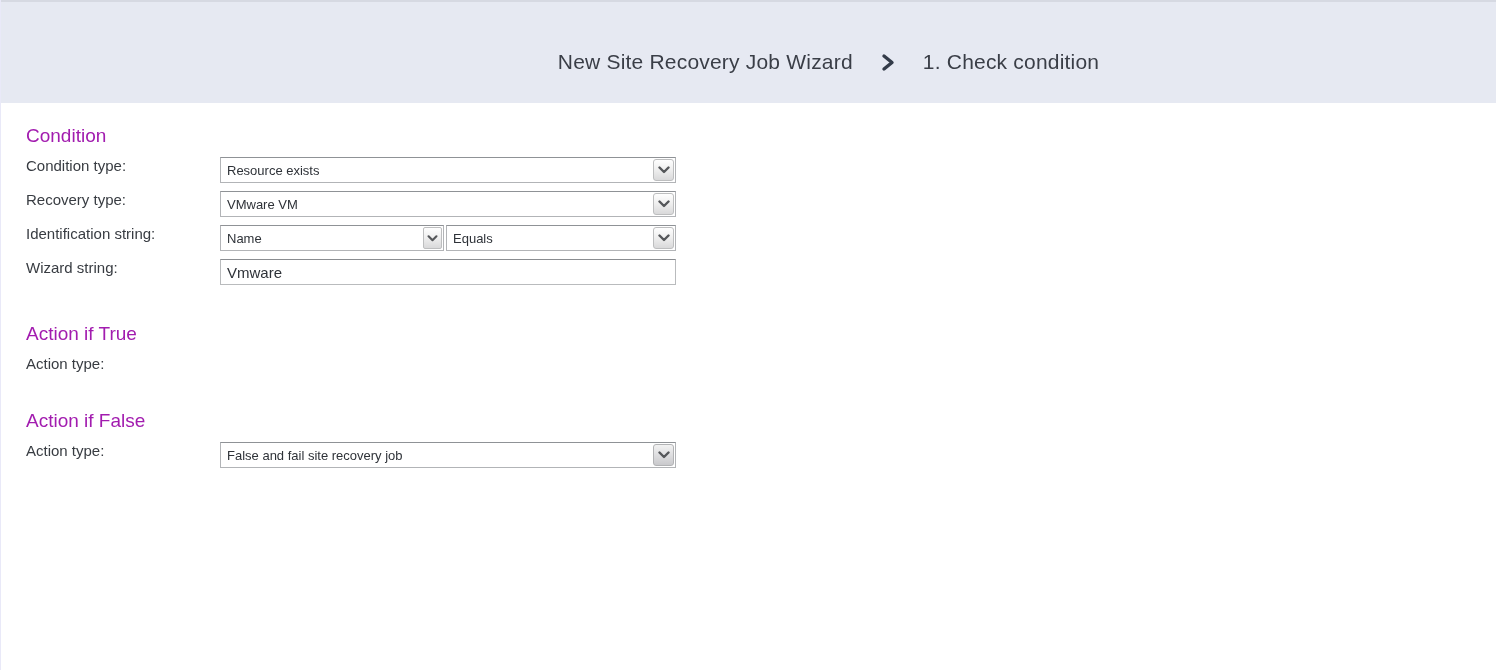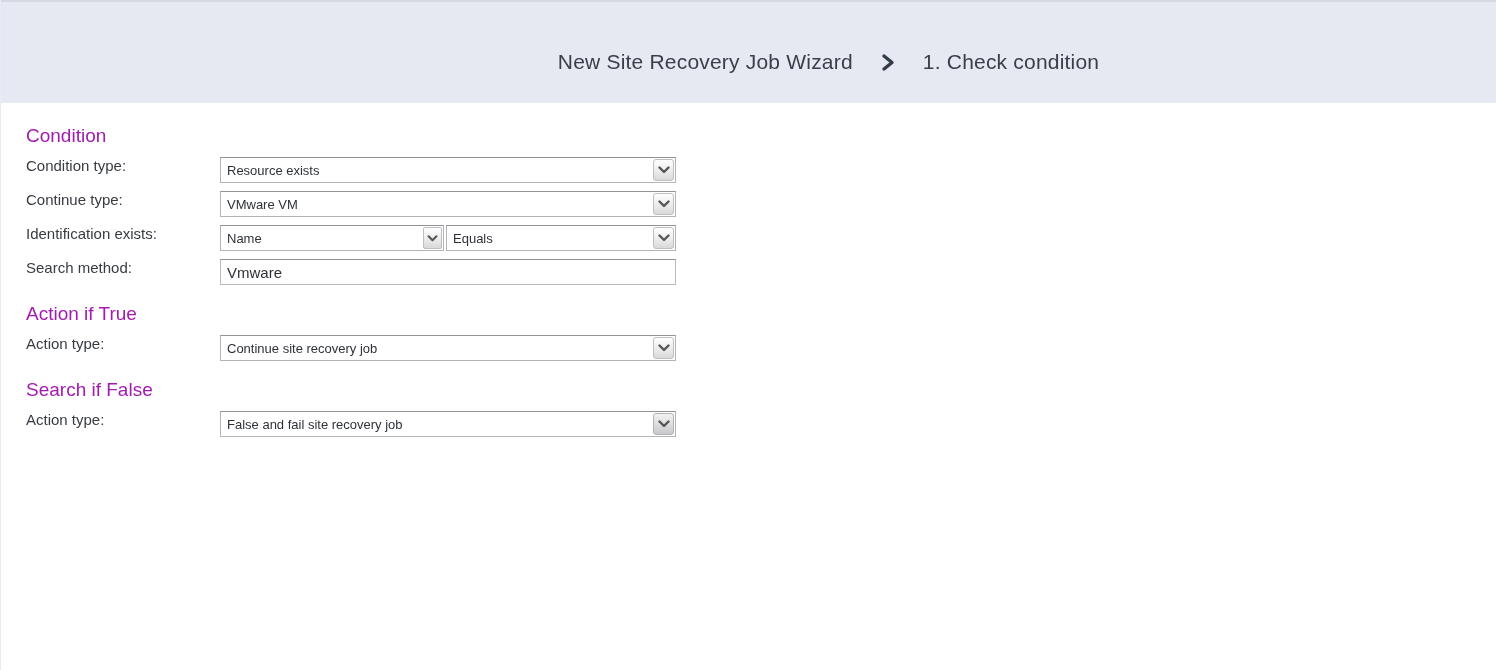--- a/index.html
+++ b/index.html
@@ -40,21 +40,21 @@
   
   .content {
     padding: 22px 0 0 25px;
   }
   .section-heading {
     font-size: 19px;
     line-height: 22px;
     color: #a21caf;
     margin-bottom: 10px;
   }
-  .section-heading.spaced { margin-top: 18px; }
+  .section-heading.spaced { margin-top: 38px; }
 
   .form-row {
     display: flex;
     margin-bottom: 8px;
   }
   .form-label {
     width: 194px;
     font-size: 15px;
     color: #383c42;
     flex: 0 0 194px;
@@ -146,35 +146,35 @@
         <span class="arrow-btn">
           <svg width="12" height="8" viewBox="0 0 12 8">
               <path d="M1.5 1.5 L6 6 L10.5 1.5" fill="none" stroke="#55575a" stroke-width="2.4" stroke-linecap="round" stroke-linejoin="round"></path>
             </svg>
         </span>
       </div>
     </div>
   </div>
 
   <div class="form-row">
-    <span class="form-label">Continue type:</span>
+    <span class="form-label">Recovery type:</span>
     <div class="controls">
       <div class="combo">
         <span class="combo-value">VMware VM</span>
         <span class="arrow-btn">
           <svg width="12" height="8" viewBox="0 0 12 8">
               <path d="M1.5 1.5 L6 6 L10.5 1.5" fill="none" stroke="#55575a" stroke-width="2.4" stroke-linecap="round" stroke-linejoin="round"></path>
             </svg>
         </span>
       </div>
     </div>
   </div>
 
   <div class="form-row">
-    <span class="form-label">Identification exists:</span>
+    <span class="form-label">Identification string:</span>
     <div class="controls">
       <div class="combo combo-name narrow-btn">
         <span class="combo-value">Name</span>
         <span class="arrow-btn">
           <svg width="11" height="7" viewBox="0 0 12 8">
               <path d="M1.5 1.5 L6 6 L10.5 1.5" fill="none" stroke="#55575a" stroke-width="2.4" stroke-linecap="round" stroke-linejoin="round"></path>
             </svg>
         </span>
       </div>
       <div class="combo combo-operator">
@@ -182,43 +182,33 @@
         <span class="arrow-btn">
           <svg width="12" height="8" viewBox="0 0 12 8">
               <path d="M1.5 1.5 L6 6 L10.5 1.5" fill="none" stroke="#55575a" stroke-width="2.4" stroke-linecap="round" stroke-linejoin="round"></path>
             </svg>
         </span>
       </div>
     </div>
   </div>
 
   <div class="form-row">
-    <span class="form-label">Search method:</span>
+    <span class="form-label">Wizard string:</span>
     <div class="controls">
       <input class="text-input" type="text" value="Vmware" style="">
     </div>
   </div>
 
   <div class="section-heading spaced">Action if True</div>
 
   <div class="form-row">
     <span class="form-label">Action type:</span>
-    <div class="controls">
-      <div class="combo">
-        <span class="combo-value">Continue site recovery job</span>
-        <span class="arrow-btn">
-          <svg width="12" height="8" viewBox="0 0 12 8">
-              <path d="M1.5 1.5 L6 6 L10.5 1.5" fill="none" stroke="#55575a" stroke-width="2.4" stroke-linecap="round" stroke-linejoin="round"></path>
-            </svg>
-        </span>
-      </div>
-    </div>
-  </div>
-
-  <div class="section-heading spaced">Search if False</div>
+  </div>
+
+  <div class="section-heading spaced">Action if False</div>
 
   <div class="form-row">
     <span class="form-label">Action type:</span>
     <div class="controls">
       <div class="combo darker">
         <span class="combo-value">False and fail site recovery job</span>
         <span class="arrow-btn">
           <svg width="12" height="8" viewBox="0 0 12 8">
               <path d="M1.5 1.5 L6 6 L10.5 1.5" fill="none" stroke="#55575a" stroke-width="2.4" stroke-linecap="round" stroke-linejoin="round"></path>
             </svg>

